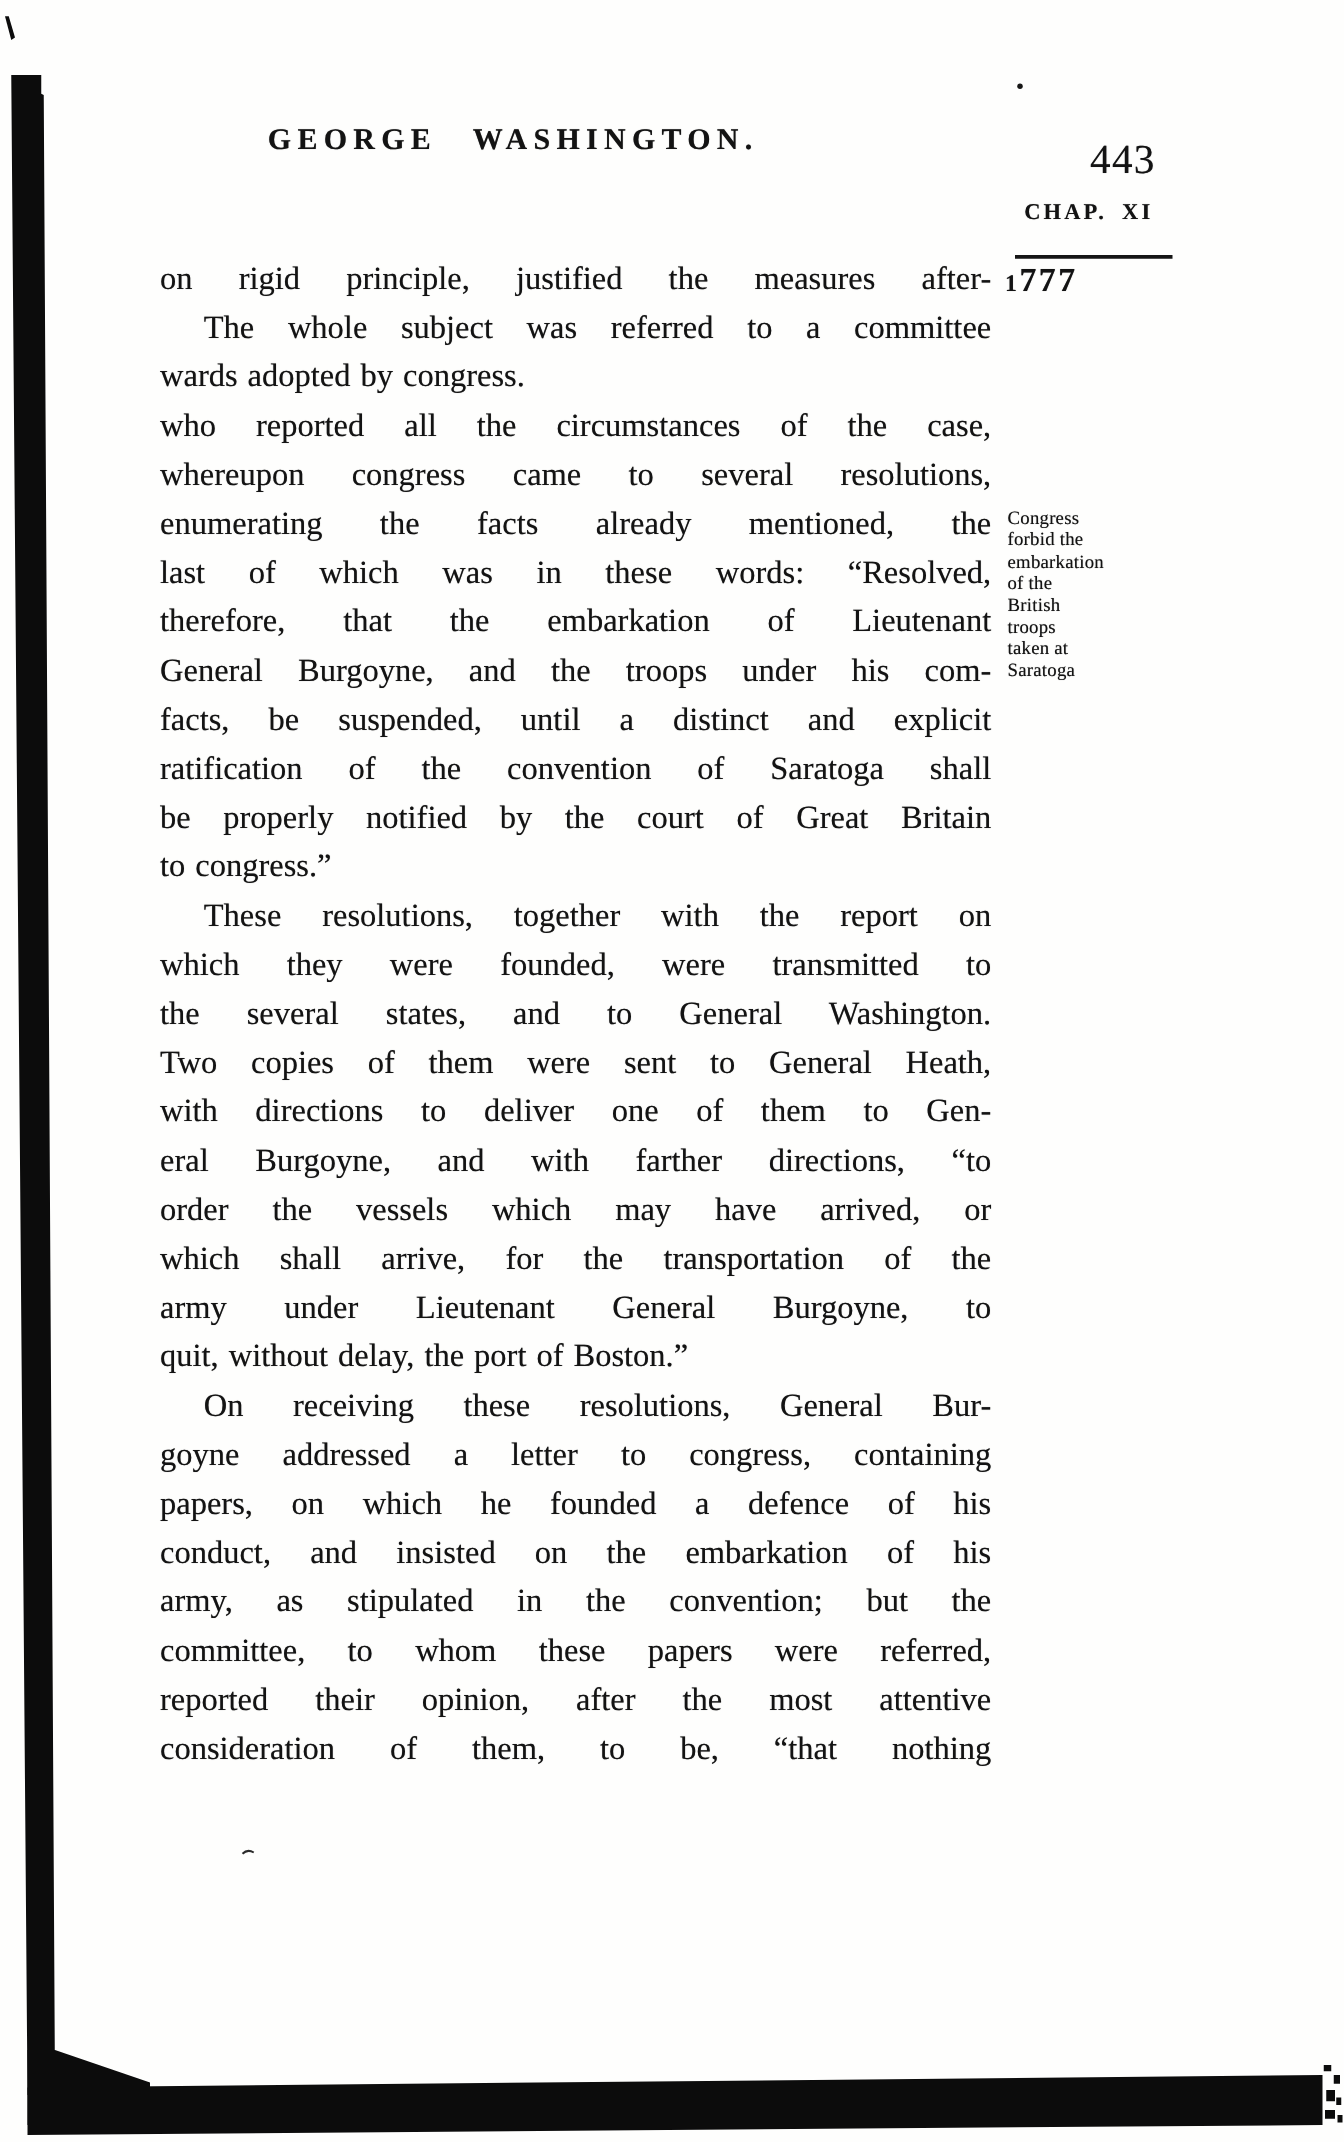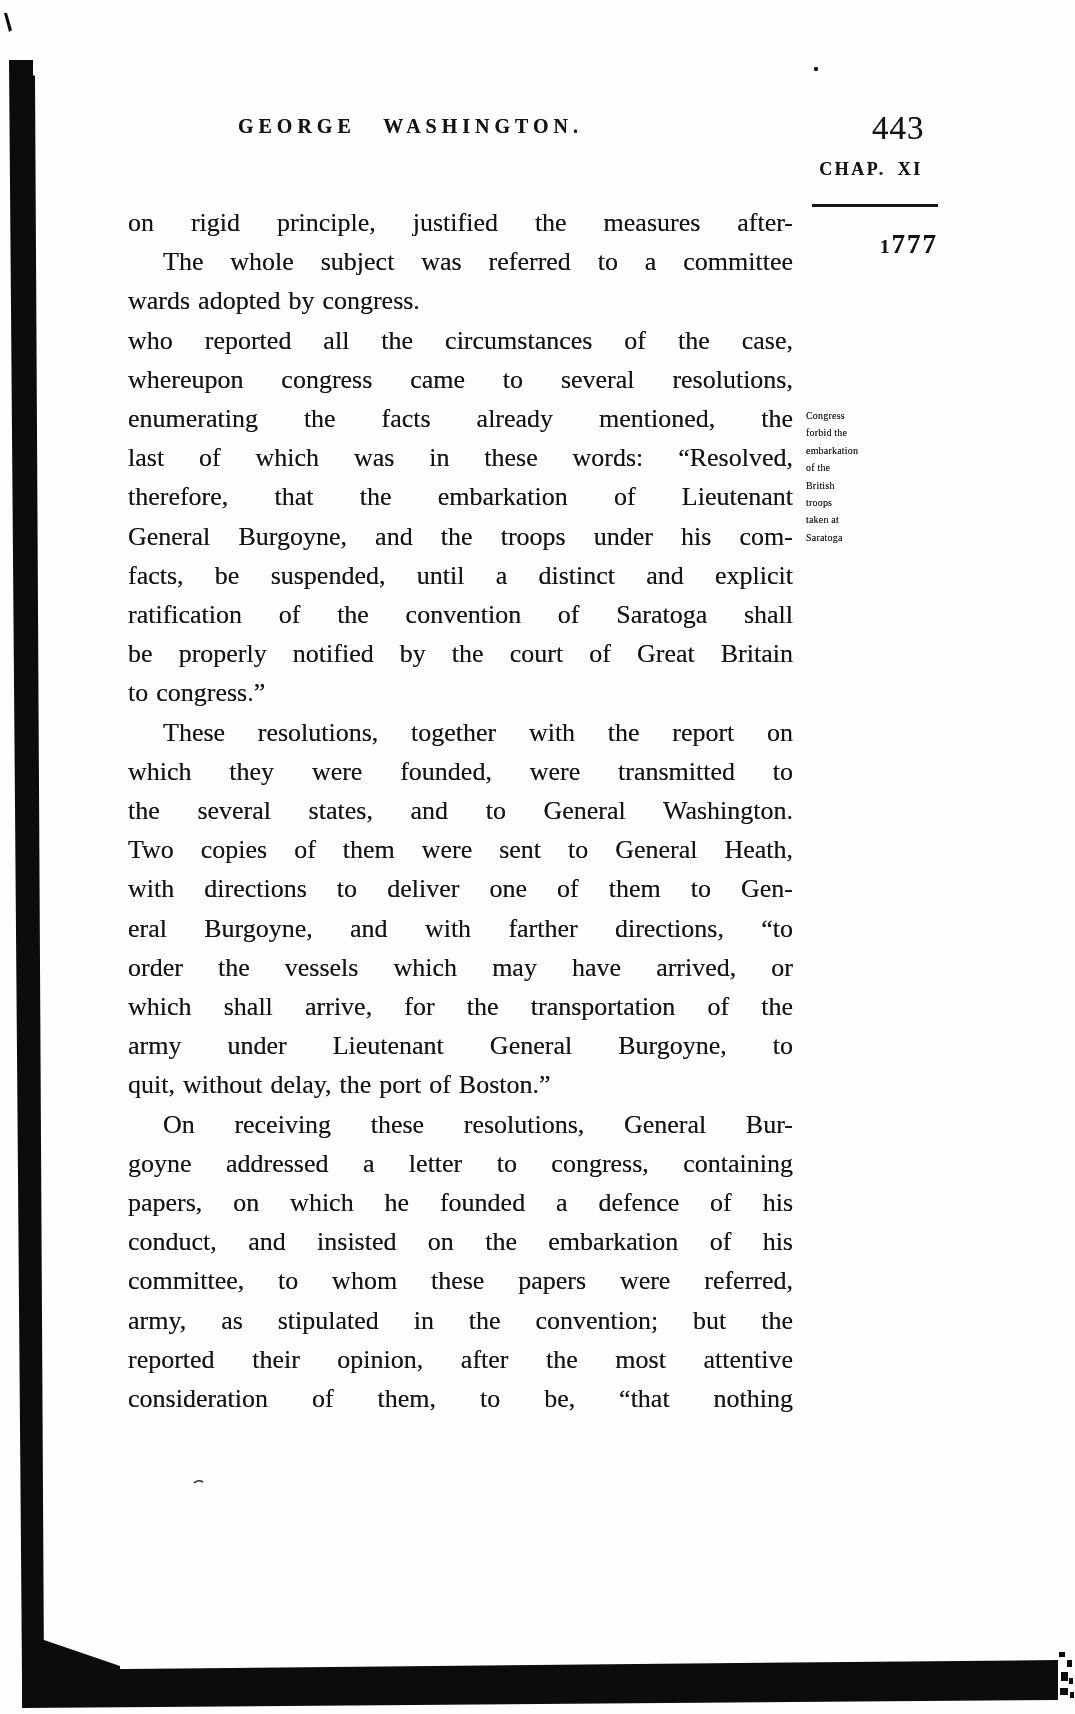--- a/index.html
+++ b/index.html
@@ -5,36 +5,36 @@
   html,body { margin:0; padding:0; background:#ffffff; }
   .page {
     position:relative; width:1075px; height:1714px;
     background:#fefefdff; overflow:hidden;
     font-family:"Liberation Serif", serif;
     color:#131313;
     text-shadow:0 0 0.6px rgba(10,10,10,0.55);
   }
   .artifacts { position:absolute; left:0; top:0; width:1075px; height:1714px; pointer-events:none; }
   .running-title {
-    position:absolute; left:128px; top:115px; width:565px;
-    text-align:center; font-size:20px; letter-spacing:5px; word-spacing:18px;
+    position:absolute; left:128px; top:99px; width:565px;
+    text-align:center; font-size:24px; letter-spacing:5px; word-spacing:18px;
     font-weight:bold; white-space:nowrap;
   }
   .page-number { position:absolute; left:872px; top:110px; font-size:33px; letter-spacing:1px; }
   .margin-chapter {
     position:absolute; left:804px; top:159px; width:134px;
     text-align:center; font-size:18px; letter-spacing:2.5px; word-spacing:5px;
     font-weight:bold; white-space:nowrap;
   }
   .chapter-rule { position:absolute; left:812px; top:204px; width:126px; height:3px; background:#161616; }
-  .year { position:absolute; left:804px; top:209px; width:134px; text-align:right; font-size:27px; letter-spacing:2px; font-weight:bold;margin-top:20px; }
+  .year { position:absolute; left:804px; top:209px; width:134px; text-align:left; font-size:27px; letter-spacing:2px; font-weight:bold; }
   .year::first-letter { font-size:19px; }
   .side-note {
     position:absolute; left:806px; top:407px; width:150px;
-    font-size:10px; line-height:17.4px; letter-spacing:0.2px;
+    font-size:15px; line-height:17.4px; letter-spacing:0.2px;
   }
   .body-text {
     position:absolute; left:128px; top:158px; width:665px;
     font-size:26px; line-height:39.2px;margin-top:45px;
   }
   .ln { text-align:justify; text-align-last:justify; word-spacing:1.5px; white-space:normal; }
   .pe { text-align-last:left; }
   .in { text-indent:35px; }
 </style>
 </head>
@@ -98,19 +98,19 @@
     <div class="ln">with directions to deliver one of them to Gen-</div>
     <div class="ln">eral Burgoyne, and with farther directions, “to</div>
     <div class="ln">order the vessels which may have arrived, or</div>
     <div class="ln">which shall arrive, for the transportation of the</div>
     <div class="ln">army under Lieutenant General Burgoyne, to</div>
     <div class="ln pe">quit, without delay, the port of Boston.”</div>
     <div class="ln in">On receiving these resolutions, General Bur-</div>
     <div class="ln">goyne addressed a letter to congress, containing</div>
     <div class="ln">papers, on which he founded a defence of his</div>
     <div class="ln">conduct, and insisted on the embarkation of his</div>
+    <div class="ln">army, as stipulated in the convention; but the</div>
     <div class="ln">committee, to whom these papers were referred,</div>
-    <div class="ln">army, as stipulated in the convention; but the</div>
     <div class="ln">reported their opinion, after the most attentive</div>
     <div class="ln">consideration of them, to be, “that nothing</div>
   </div>
 
 </div>
 
 </body></html>

